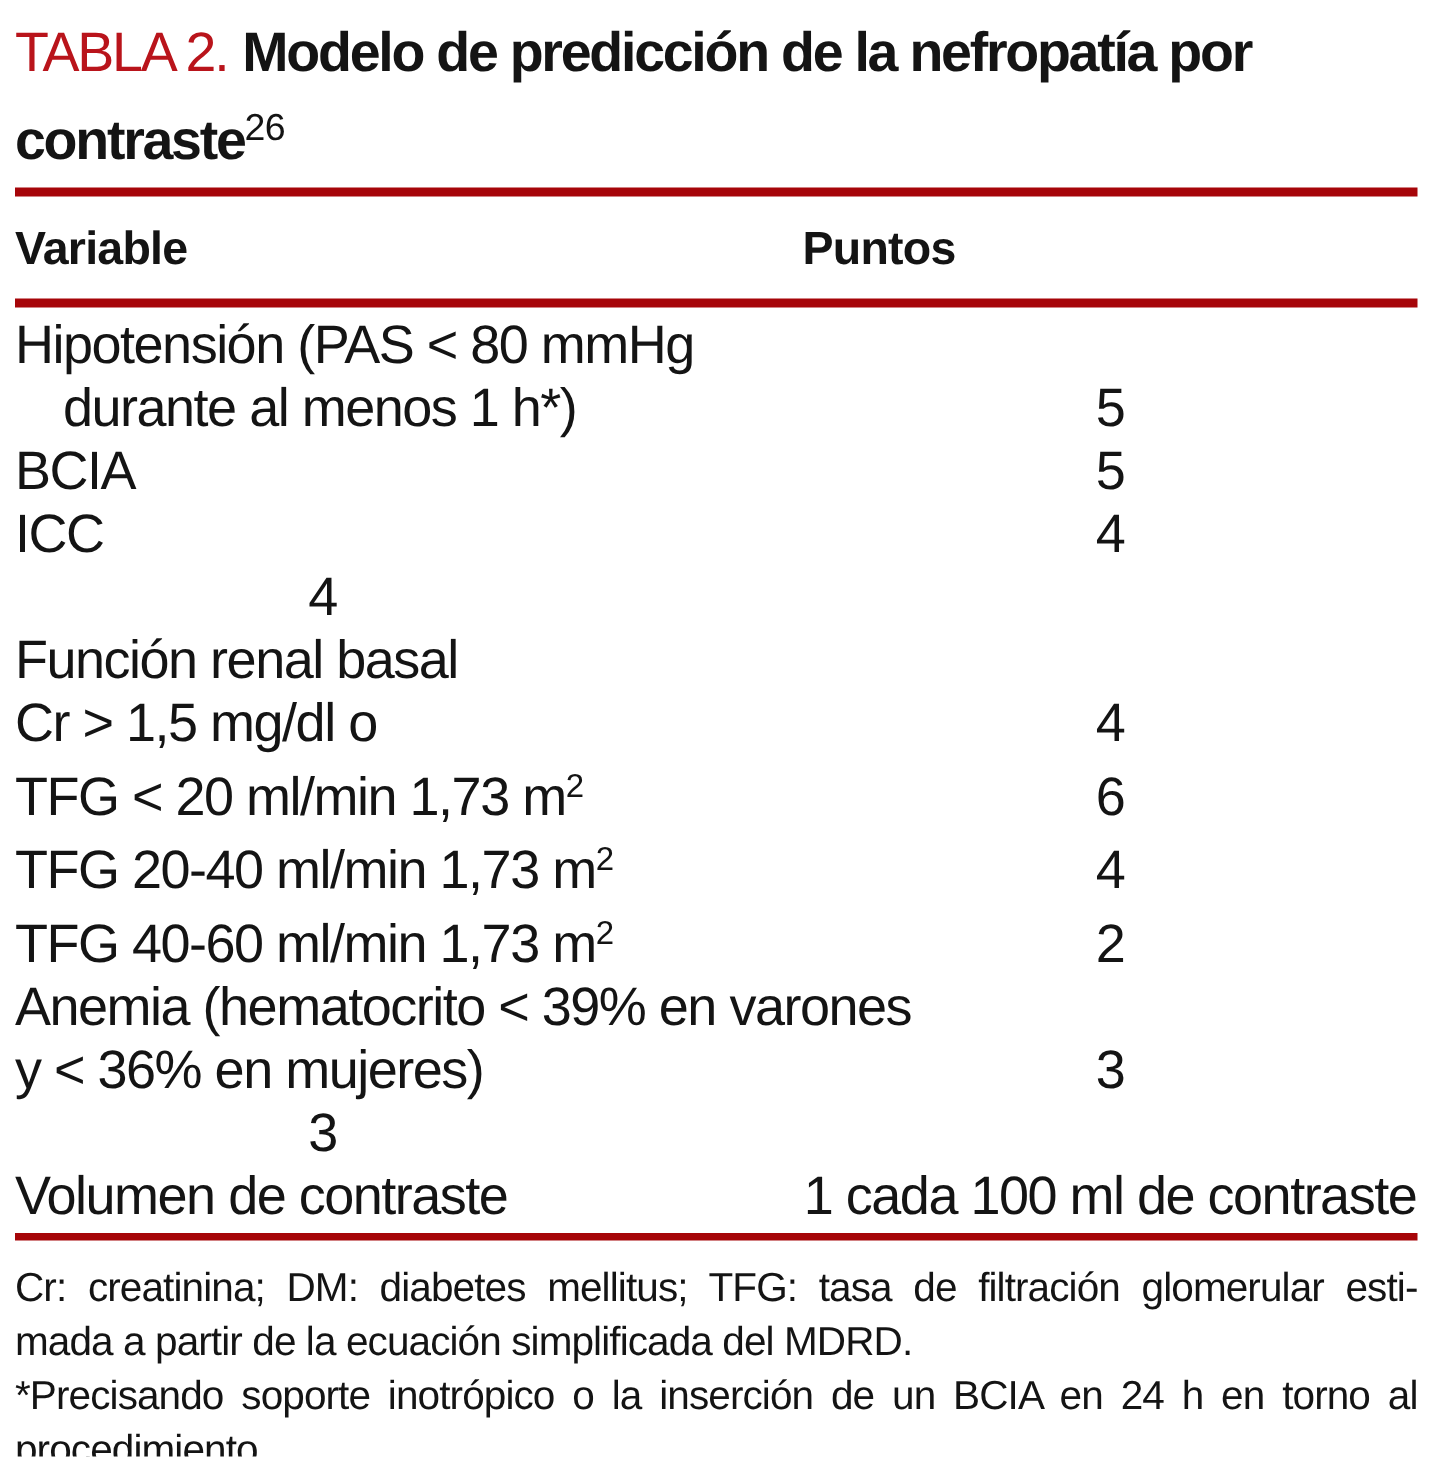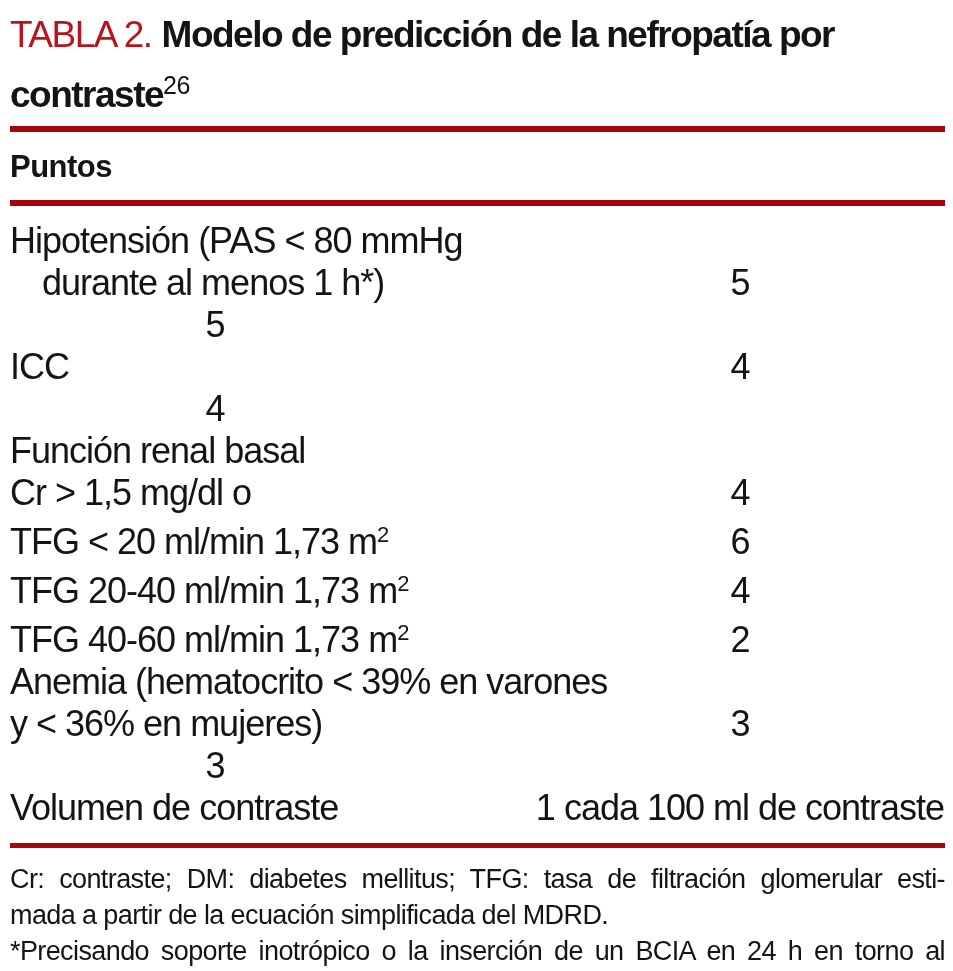--- a/index.html
+++ b/index.html
@@ -33,21 +33,21 @@
   
   .head-row {
     display: flex; align-items: baseline;
     font-weight: bold; font-size: 31px; letter-spacing: -0.5px;
     padding: 17px 0 15px 0;
   }
   .col-var { flex: 1; }
   .col-pts { width: 410px; text-align: left; }
 
   
-  .tbody { padding: 14px 0; }
+  .tbody { padding: 4px 0; }
   .trow {
     display: flex; align-items: baseline;
     font-size: 36px; letter-spacing: -1px; line-height: 42px;
   }
   .cell-var { flex: 1; white-space: nowrap; }
   .cell-var.indent { padding-left: 32px; }
   .cell-var sup { font-size: 22px; letter-spacing: -0.3px; vertical-align: 12px; }
   .cell-pts { width: 410px; text-align: center; white-space: nowrap; }
 
   
@@ -62,37 +62,39 @@
 <div class="page">
 
   <div class="title">
     <div class="tline"><span class="tlabel">TABLA 2.</span><span>Modelo de predicción de la nefropatía por</span></div>
     <div class="tline"><span>contraste</span><sup>26</sup></div>
   </div>
 
   <div class="rule"></div>
 
   <div class="head-row">
+    <span class="col-var">Variable</span>
     <span class="col-pts">Puntos</span>
   </div>
 
   <div class="rule"></div>
 
   <div class="tbody" id="rows">
   <div class="trow">
     <span class="cell-var"><span class="var-text">Hipotensión (PAS &lt; 80 mmHg</span></span>
     <span class="cell-pts"></span>
   </div>
 
   <div class="trow">
     <span class="cell-var indent"><span class="var-text">durante al menos 1 h*)</span></span>
     <span class="cell-pts">5</span>
   </div>
 
   <div class="trow">
+    <span class="cell-var"><span class="var-text">BCIA</span></span>
     <span class="cell-pts">5</span>
   </div>
 
   <div class="trow">
     <span class="cell-var"><span class="var-text">ICC</span></span>
     <span class="cell-pts">4</span>
   </div>
 
   <div class="trow">
     <span class="cell-pts">4</span>
@@ -139,19 +141,19 @@
 
   <div class="trow">
     <span class="cell-var"><span class="var-text">Volumen de contraste</span></span>
     <span class="cell-pts">1 cada 100 ml de contraste</span>
   </div>
 </div>
 
   <div class="rule-bottom"></div>
 
   <div class="footnotes" id="footnotes">
-      <div class="fline fl-justify">Cr: contraste; DM: diabetes mellitus; TFG: tasa de filtración glomerular esti-</div>
+      <div class="fline fl-justify">Cr: creatinina; DM: diabetes mellitus; TFG: tasa de filtración glomerular esti-</div>
       <div class="fline">mada a partir de la ecuación simplificada del MDRD.</div>
       <div class="fline fl-justify">*Precisando soporte inotrópico o la inserción de un BCIA en 24 h en torno al</div>
       <div class="fline">procedimiento.</div>
     </div>
 
 </div>
 
 </body></html>

